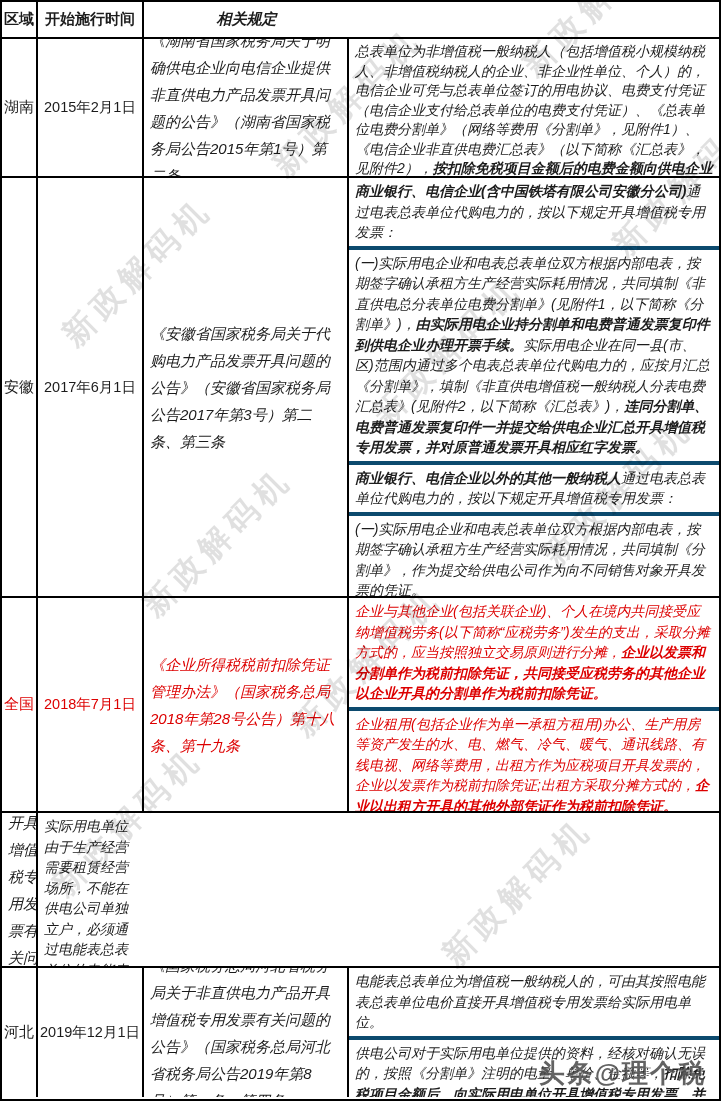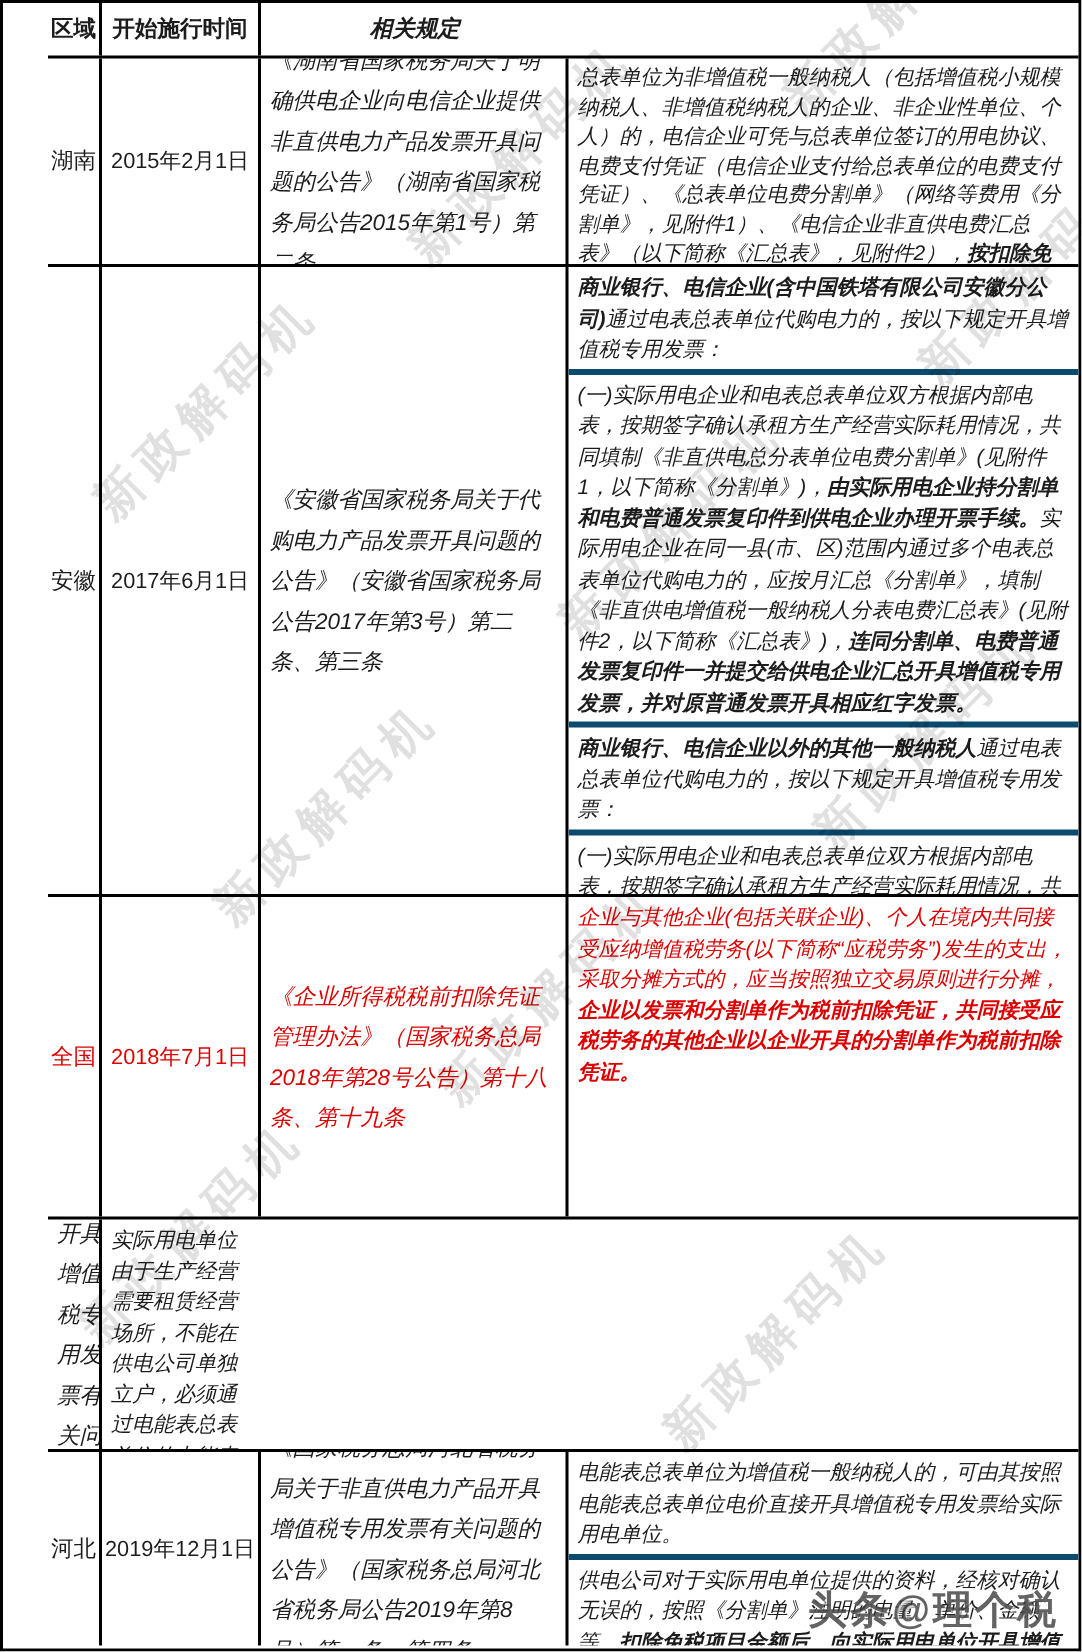--- a/index.html
+++ b/index.html
@@ -17,21 +17,20 @@
   .credit{
     position:absolute;right:15px;bottom:10px;z-index:4;
     font-size:26px;font-weight:bold;letter-spacing:2px;
     color:rgba(55,55,55,0.78);text-shadow:1px 1px 0 rgba(255,255,255,0.6);
   }
   
   .table{
     position:absolute;left:0;top:0;width:721px;height:1101px;z-index:2;
     border:2px solid #000;box-sizing:border-box;display:flex;flex-direction:column;
     background:transparent;
-    padding-left:30px;
   }
   .row{display:grid;grid-template-columns:36px 106px 205px 1fr;box-sizing:border-box;}
   .row + .row{border-top:2px solid #000;}
   .cell{border-right:2px solid #000;box-sizing:border-box;overflow:hidden;}
   .cell:last-child{border-right:none;font-style:italic;}
   .hdr{height:35px;}
   .hdr .cell{
     display:flex;align-items:center;justify-content:center;
     font-weight:bold;font-size:15px;
   }
@@ -111,20 +110,21 @@
     </div>
 
     <div class="row r-national">
       <div class="cell region">全国</div>
       <div class="cell date">2018年7月1日</div>
       <div class="cell basis">
           <span>《企业所得税税前扣除凭证管理办法》（国家税务总局2018年第28号公告）第十八条、第十九条</span>
         </div>
       <div class="cell regs">
         <div class="block grow"><span>企业与其他企业(包括关联企业)、个人在境内共同接受应纳增值税劳务(以下简称“应税劳务”)发生的支出，采取分摊方式的，应当按照独立交易原则进行分摊，</span><span class="b">企业以发票和分割单作为税前扣除凭证，共同接受应税劳务的其他企业以企业开具的分割单作为税前扣除凭证。</span></div>
+        <div class="block"><span>企业租用(包括企业作为单一承租方租用)办公、生产用房等资产发生的水、电、燃气、冷气、暖气、通讯线路、有线电视、网络等费用，出租方作为应税项目开具发票的，企业以发票作为税前扣除凭证;出租方采取分摊方式的，</span><span class="b">企业以出租方开具的其他外部凭证作为税前扣除凭证。</span></div>
       </div>
     </div>
 
     <div class="row r-hubei">
       <div class="cell basis">
           <span>《国家税务总局湖北省税务局 国网湖北省电力有限公司关于非直供电力产品开具增值税专用发票有关问题的公告》（国家税务总局湖北省税务局公告2019年第5号）第二条</span>
         </div>
       <div class="cell regs">
         <div class="block grow"><span>实际用电单位由于生产经营需要租赁经营场所，不能在供电公司单独立户，必须通过电能表总表单位的电能表向供电公司结算电力产品费用的，供电公司可根据电能表总表单位与实际用电单位签订的租赁协议、共同出具的当期总分表单位电量电费分割证明等材料，</span><span class="b">按月或按季向实际用电单位按照扣除农村电网维护费等免税项目金额后的电费开具增值税专用发票，实际用电单位可按规定抵扣进项税额。</span></div>
       </div>

